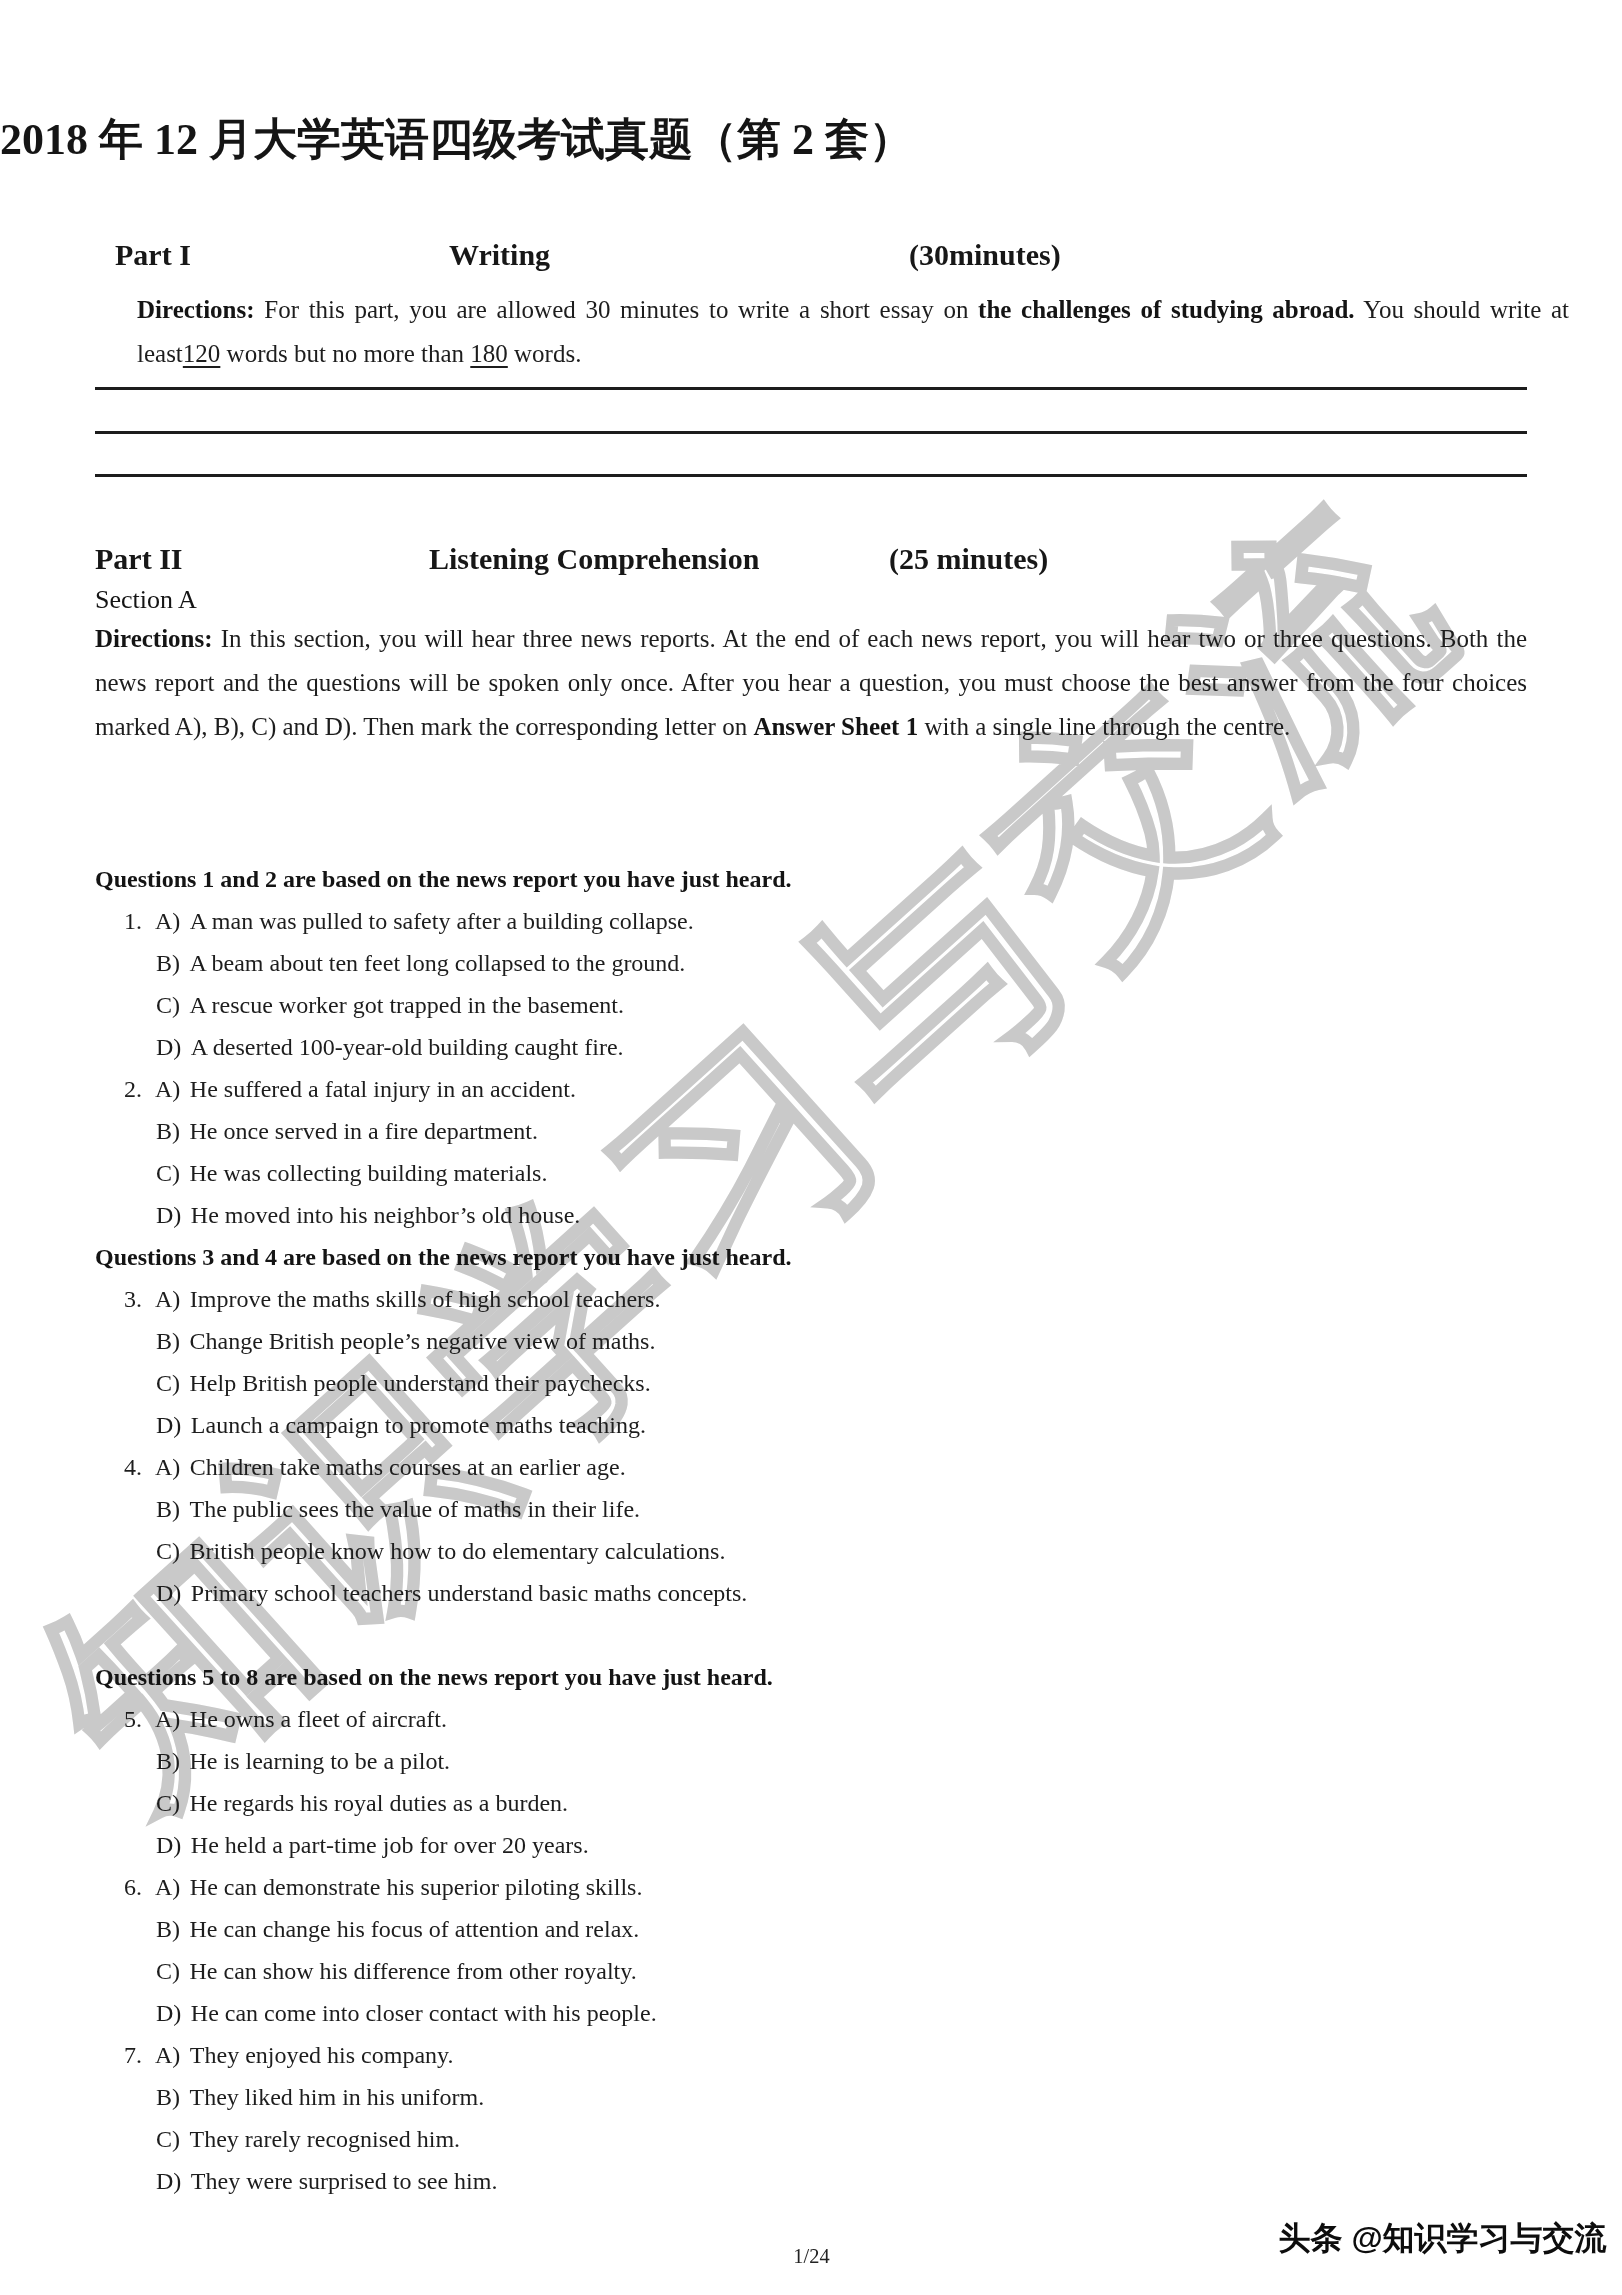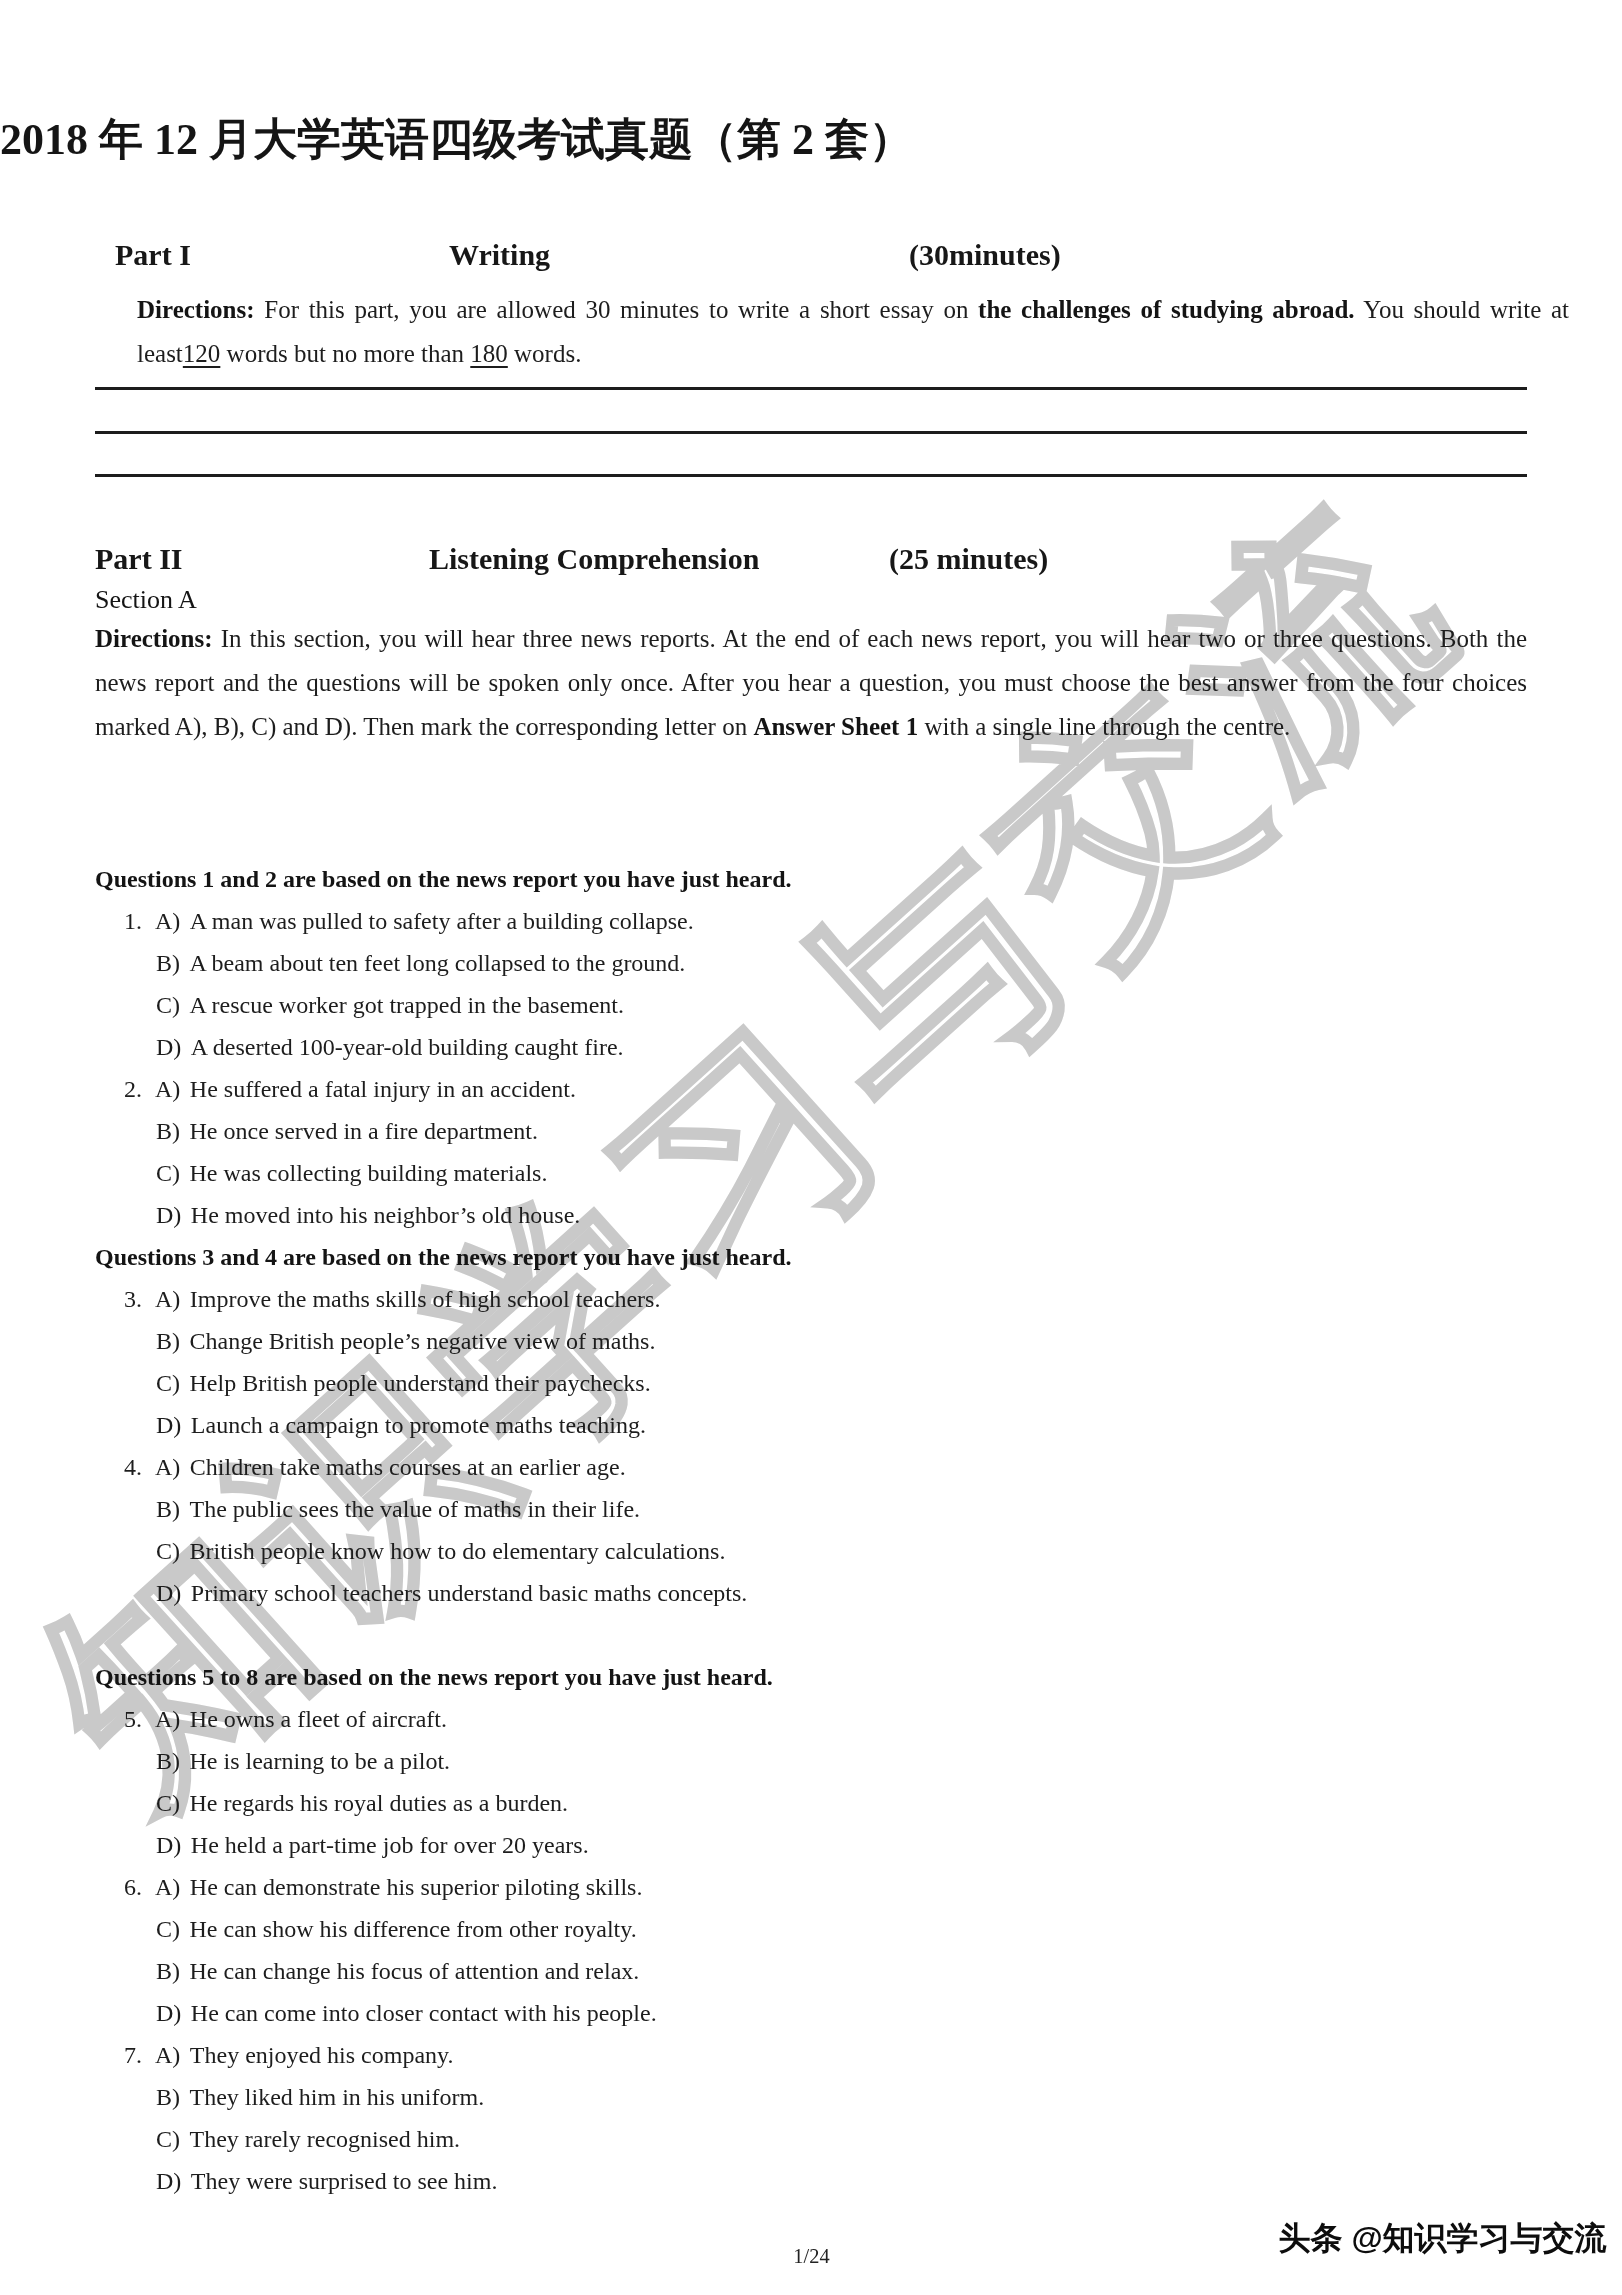--- a/index.html
+++ b/index.html
@@ -140,22 +140,22 @@
       <div class="qgap"></div>
 
       <div class="qheader">Questions 5 to 8 are based on the news report you have just heard.</div>
 
       <div class="qline first"><span class="qnum">5.</span><span class="qletter">A)</span><span>He owns a fleet of aircraft.</span></div>
       <div class="qline rest"><span class="qletter">B)</span><span>He is learning to be a pilot.</span></div>
       <div class="qline rest"><span class="qletter">C)</span><span>He regards his royal duties as a burden.</span></div>
       <div class="qline rest"><span class="qletter">D)</span><span>He held a part-time job for over 20 years.</span></div>
 
       <div class="qline first"><span class="qnum">6.</span><span class="qletter">A)</span><span>He can demonstrate his superior piloting skills.</span></div>
+      <div class="qline rest"><span class="qletter">B)</span><span>He can change his focus of attention and relax.</span></div>
       <div class="qline rest"><span class="qletter">C)</span><span>He can show his difference from other royalty.</span></div>
-      <div class="qline rest"><span class="qletter">B)</span><span>He can change his focus of attention and relax.</span></div>
       <div class="qline rest"><span class="qletter">D)</span><span>He can come into closer contact with his people.</span></div>
 
       <div class="qline first"><span class="qnum">7.</span><span class="qletter">A)</span><span>They enjoyed his company.</span></div>
       <div class="qline rest"><span class="qletter">B)</span><span>They liked him in his uniform.</span></div>
       <div class="qline rest"><span class="qletter">C)</span><span>They rarely recognised him.</span></div>
       <div class="qline rest"><span class="qletter">D)</span><span>They were surprised to see him.</span></div>
 
     </div>
 
     <div class="page-num">1/24</div>

